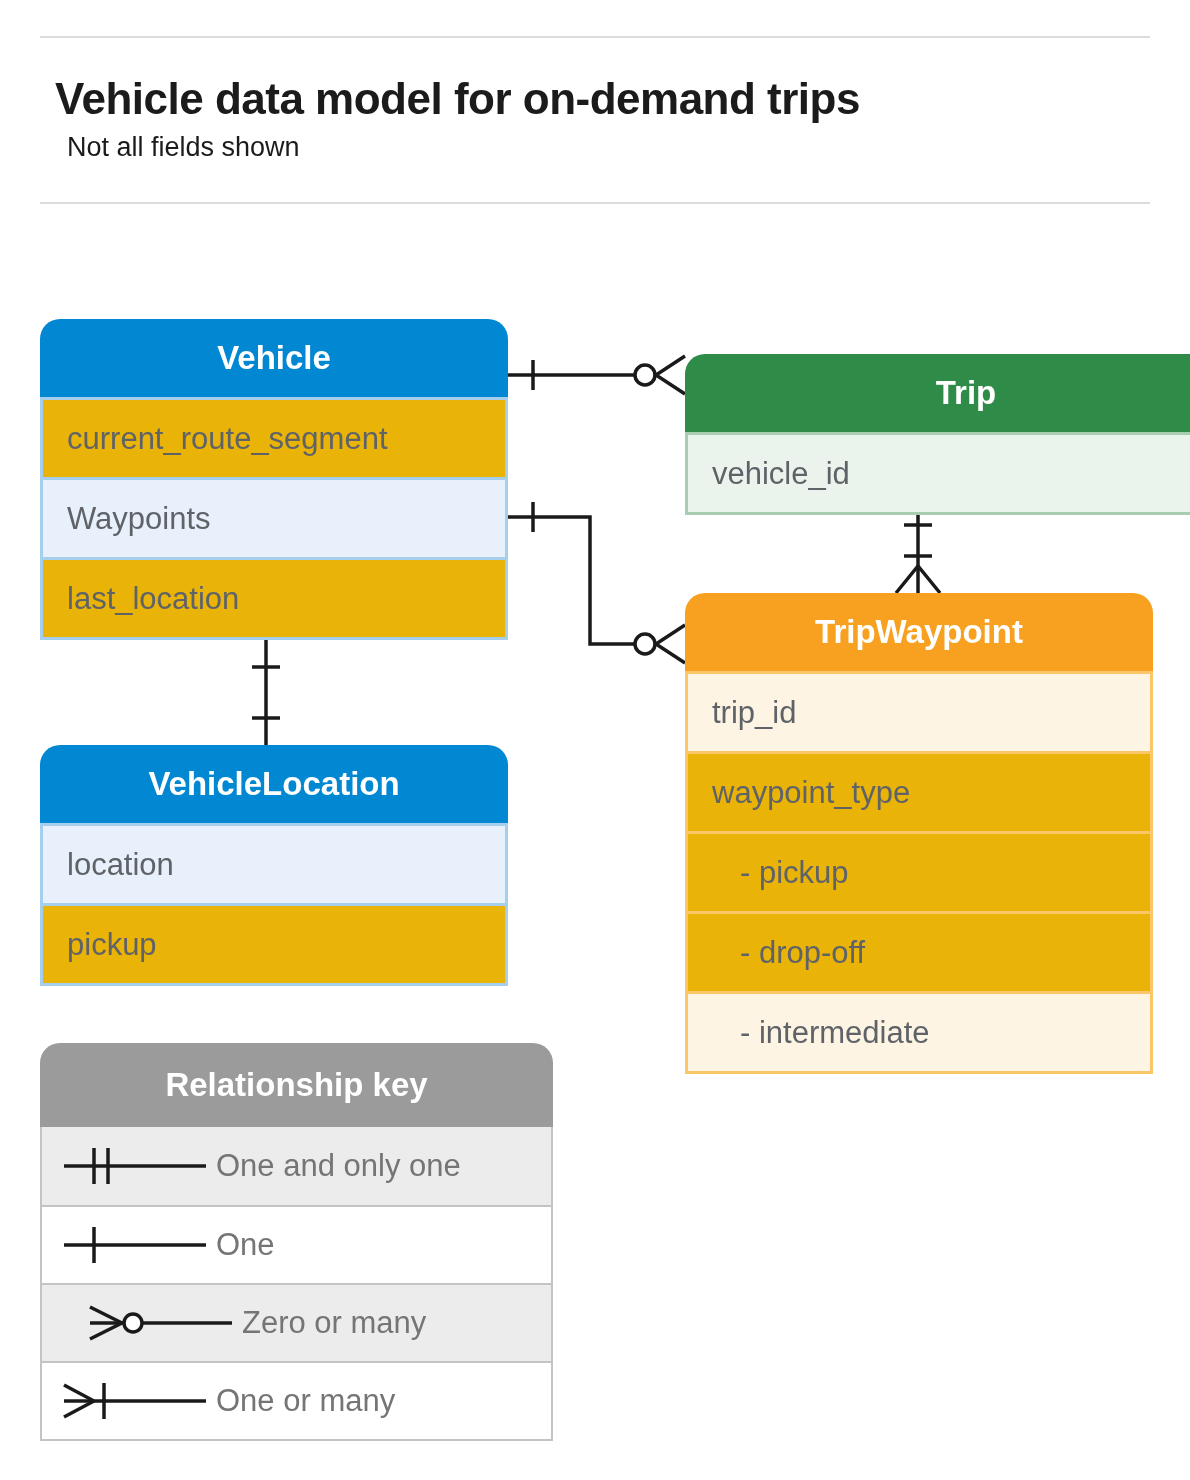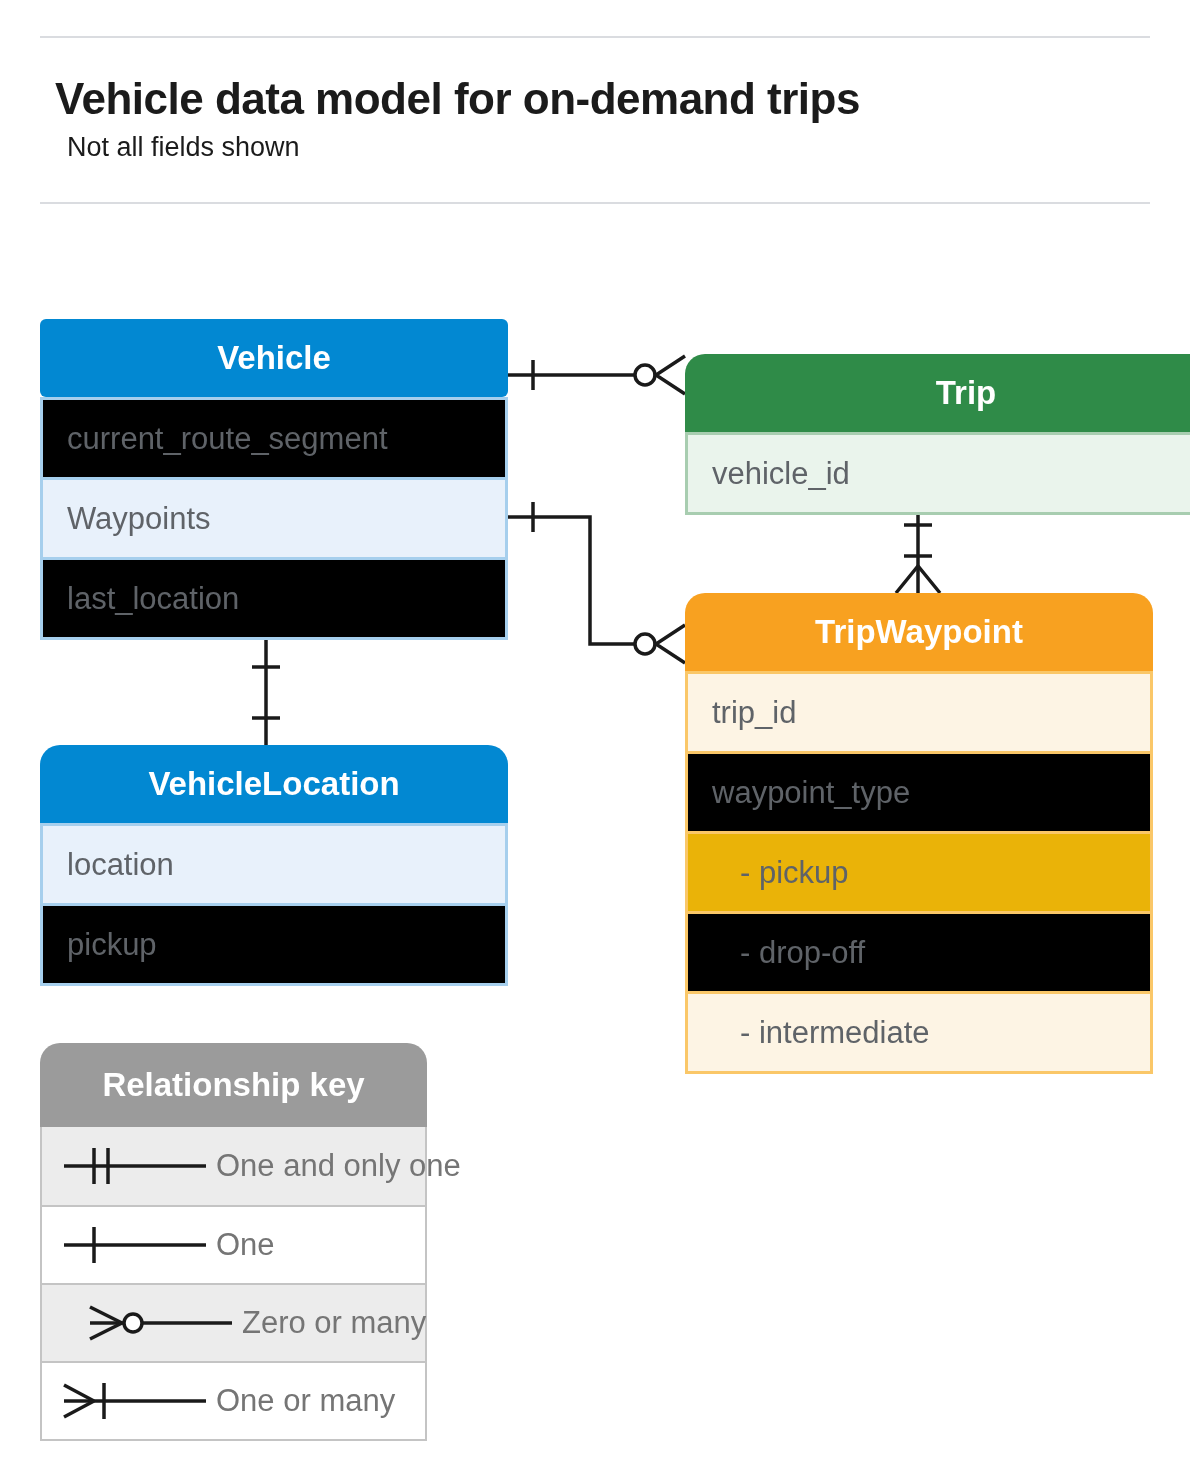--- a/index.html
+++ b/index.html
@@ -62,21 +62,21 @@
   }
   .entity-row {
     box-sizing: border-box;
     height: 80px;
     display: flex;
     align-items: center;
     padding-left: 24px;
     font-size: 31px;
     color: #5F6368;
     border-top: 3px solid transparent;
-    background: #000000;
+    background: #eab308;
   }
   .entity-row.indent { padding-left: 52px; }
   .key {
     position: absolute;
     box-sizing: border-box;
   }
   .key-header {
     height: 84px;
     border-radius: 20px 20px 0 0;
     display: flex;
@@ -145,21 +145,21 @@
     </g>
     <g>
       <path d="M266 637 V745"></path>
       <path d="M252 667 H280"></path>
       <path d="M252 718 H280"></path>
     </g>
   </svg>
 
   <div id="entities">
       <div class="entity" style="left: 40px; top: 319px; width: 468px;">
-        <div class="entity-header" style="background: rgb(2, 136, 210); border-radius: 6px;">
+        <div class="entity-header" style="background: rgb(2, 136, 210);">
           <span>Vehicle</span>
         </div>
         <div class="entity-body" style="border-color: rgb(166, 207, 237);">
           <div class="entity-row" style="border-top-color: rgb(166, 207, 237);">
             <span>current_route_segment</span>
           </div>
           <div class="entity-row" style="border-top-color: rgb(166, 207, 237); background: rgb(232, 241, 251);">
             <span>Waypoints</span>
           </div>
           <div class="entity-row" style="border-top-color: rgb(166, 207, 237);">
@@ -207,21 +207,21 @@
           <div class="entity-row" style="border-top-color: rgb(166, 207, 237); background: rgb(232, 241, 251);">
             <span>location</span>
           </div>
           <div class="entity-row" style="border-top-color: rgb(166, 207, 237);">
             <span>pickup</span>
           </div>
         </div>
       </div>
     </div>
 
-  <div class="key" id="legend" style="left: 40px; top: 1043px; width: 387px;">
+  <div class="key" id="legend" style="left: 40px; top: 1043px; width: 513px;">
     <div class="key-header" style="background: rgb(155, 155, 155);">
       <span>Relationship key</span>
     </div>
     <div class="key-body" id="legend-body">
         <div class="key-row" style="background: rgb(236, 236, 236);">
           <svg viewBox="0 0 150 56" class="key-symbol" fill="none" stroke="#1a1a1a" stroke-width="3.5">
             <path d="M4 28 H146"></path>
             <path d="M34 10 V46"></path>
             <path d="M48 10 V46"></path>
           </svg>

